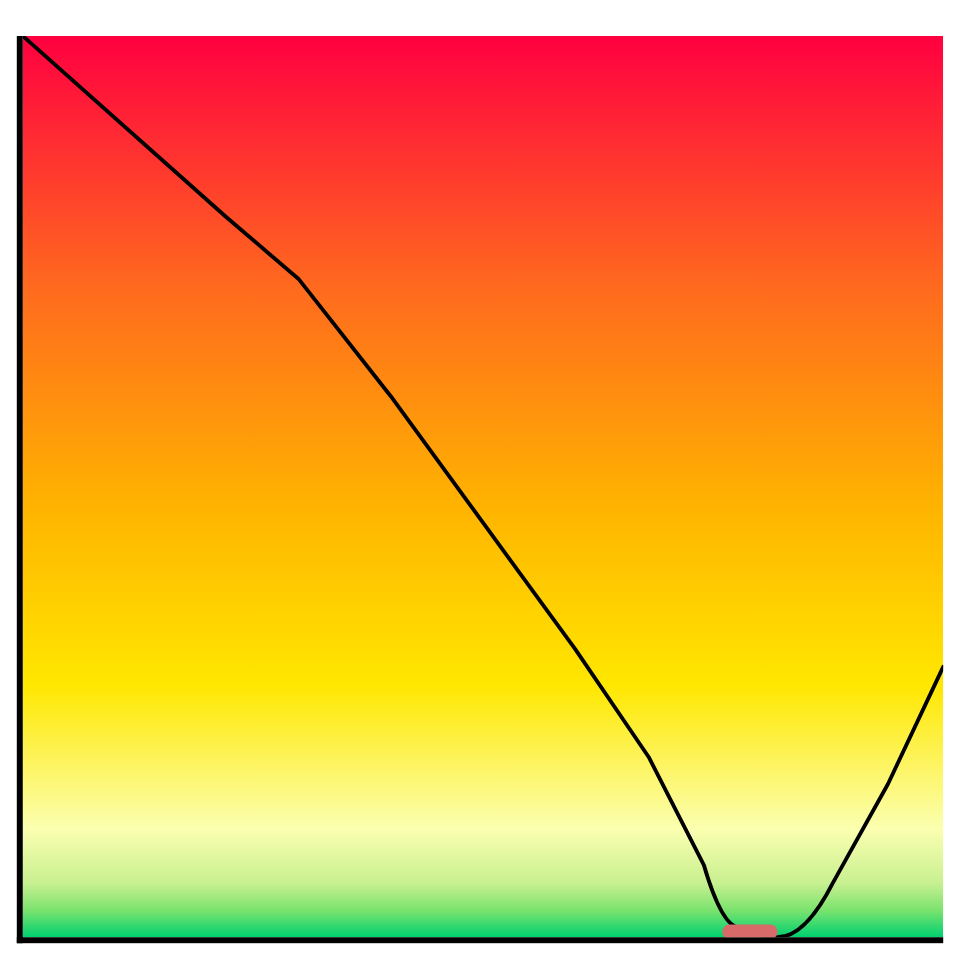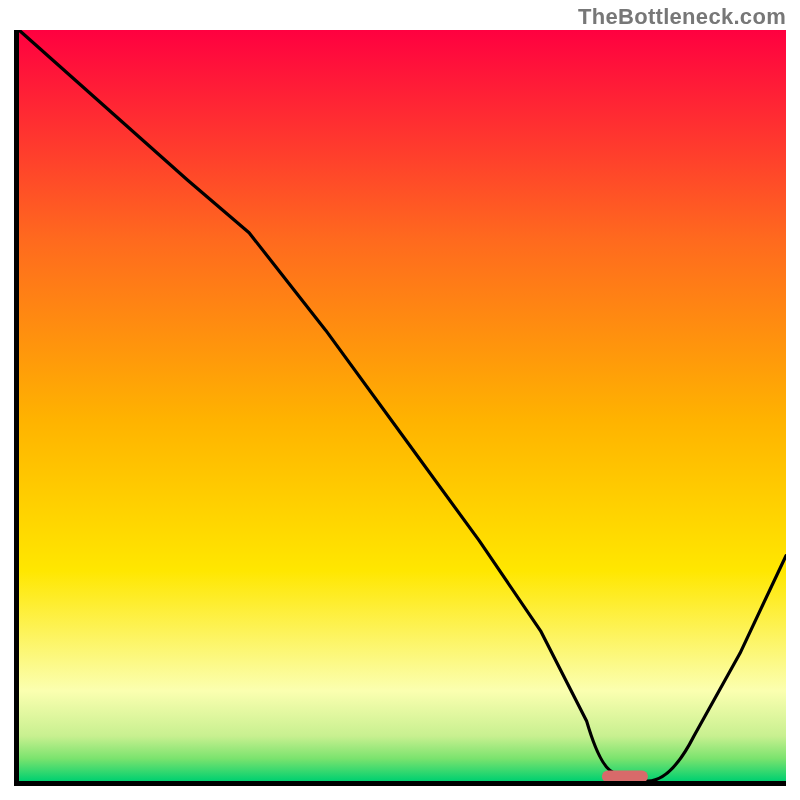--- a/index.html
+++ b/index.html
@@ -45,21 +45,20 @@
     position: absolute;
     left: 0;
     top: 0;
   }
 </style>
 </head>
 <body>
 
 <div class="container">
 
-  <div class="watermark">TheBottleneck.com</div>
 
   <div class="plot-frame">
     <div class="plot-inner">
 
       <svg class="bg" width="767" height="751" viewBox="0 0 767 751">
         <defs>
           <linearGradient id="vgrad" x1="0" y1="0" x2="0" y2="1">
             <stop id="g0" offset="0%" stop-color="#ff0040"></stop>
             <stop id="g1" offset="28%" stop-color="#ff6a1e"></stop>
             <stop id="g2" offset="52%" stop-color="#ffb300"></stop>

